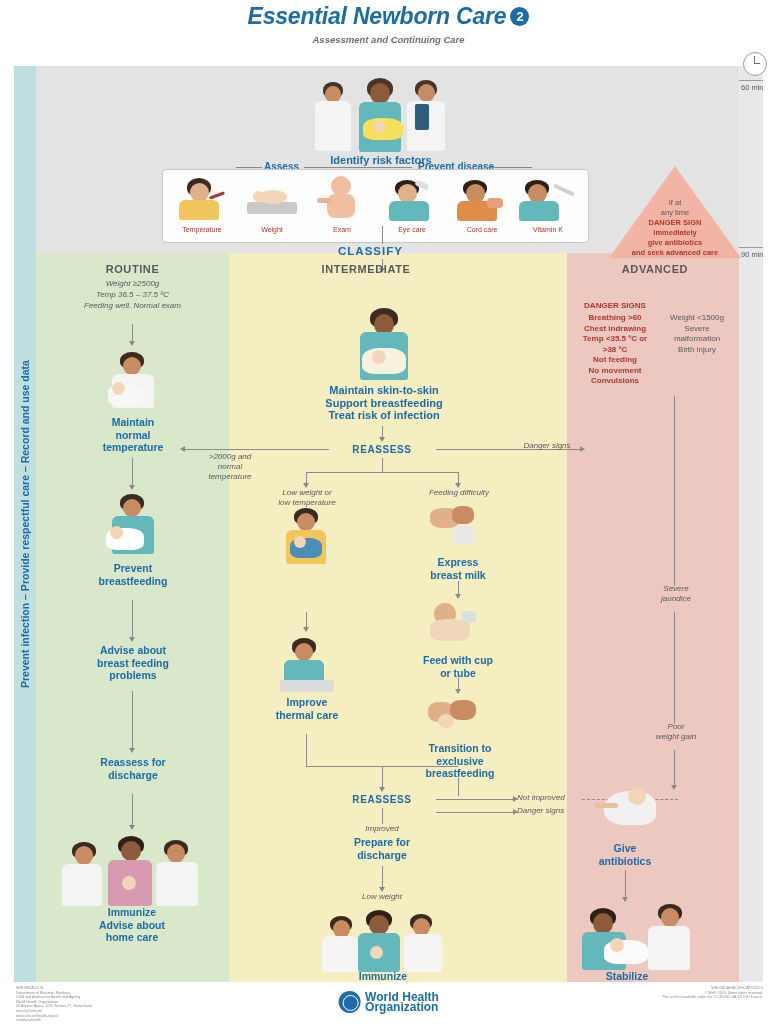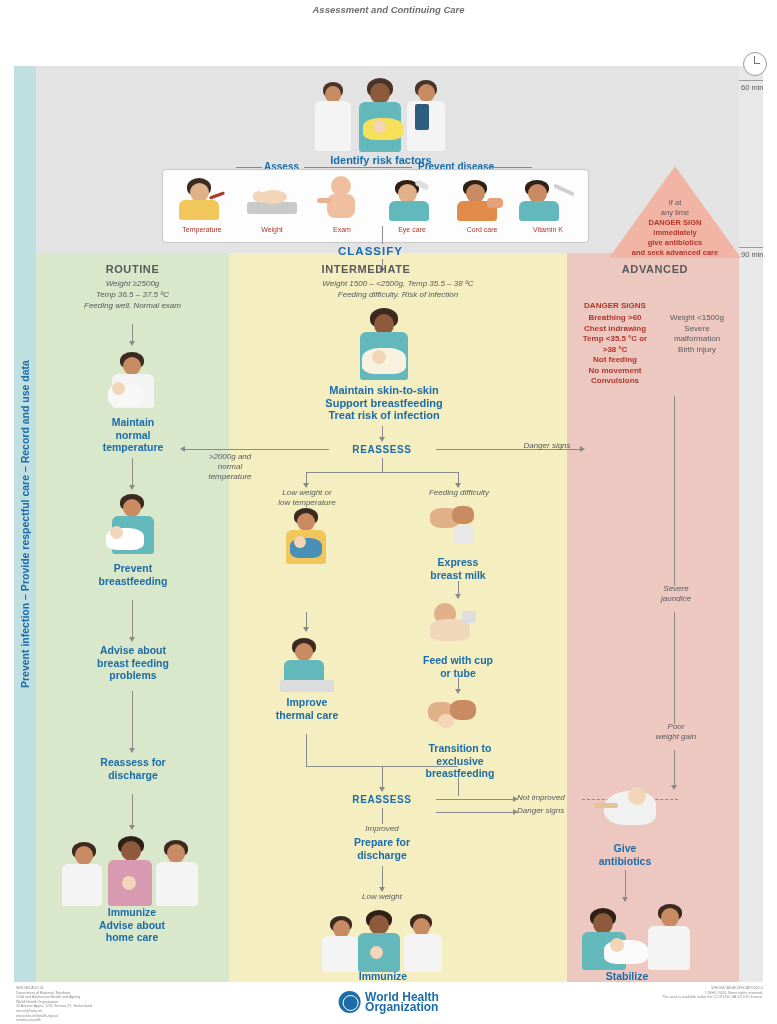--- a/index.html
+++ b/index.html
@@ -99,20 +99,21 @@
   .skin3{background:#8d5a3b;}
   .baby{background:#f3d6b8;}
   .blanket{background:#f2f2f2;border-radius:40% 40% 30% 30%;position:absolute;}
 </style>
 </head>
 <body>
 
 <div class="page">
 
   <div class="hdr">
+    <div class="title"><span>Essential Newborn Care</span><span class="badge">2</span></div>
     <div class="sub">Assessment and Continuing Care</div>
   </div>
 
   <div class="frame">
 
     <div class="spine">
       <div class="spine-txt">Prevent infection  –  Provide respectful care  –  Record and use data</div>
     </div>
 
     <div class="band-top"></div>
@@ -217,22 +218,20 @@
     <div class="classify">CLASSIFY</div>
     <div class="vline" style="left:368px;top:193px;height:10px;"></div>
     <div class="arr-d" style="left:364.5px;top:202px;"></div>
 
     <div class="colhead" style="left:22px;top:197px;width:193px;">ROUTINE</div>
     <div class="colsub" style="left:26px;top:212px;width:185px;white-space:pre-line;">Weight ≥2500g
 Temp 36.5 – 37.5 ºC
 Feeding well. Normal exam</div>
 
     <div class="colhead" style="left:205px;top:197px;width:294px;">INTERMEDIATE</div>
-    <div class="colsub" style="left:219px;top:212px;width:330px;white-space:pre-line;">Weight 1500 – &lt;2500g, Temp 35.5 – 38 ºC
-Feeding difficulty. Risk of infection</div>
 
     <div class="colhead" style="left:553px;top:197px;width:176px;">ADVANCED</div>
 
     <div class="danger" style="left:555px;top:235px;width:92px;">DANGER SIGNS</div>
     <div class="danger" style="left:555px;top:247px;width:92px;">
       <span>Breathing &gt;60</span><br>
       <span>Chest indrawing</span><br>
       <span>Temp &lt;35.5 ºC or</span><br>
       <span>&gt;38 ºC</span><br>
       <span>Not feeding</span><br>

